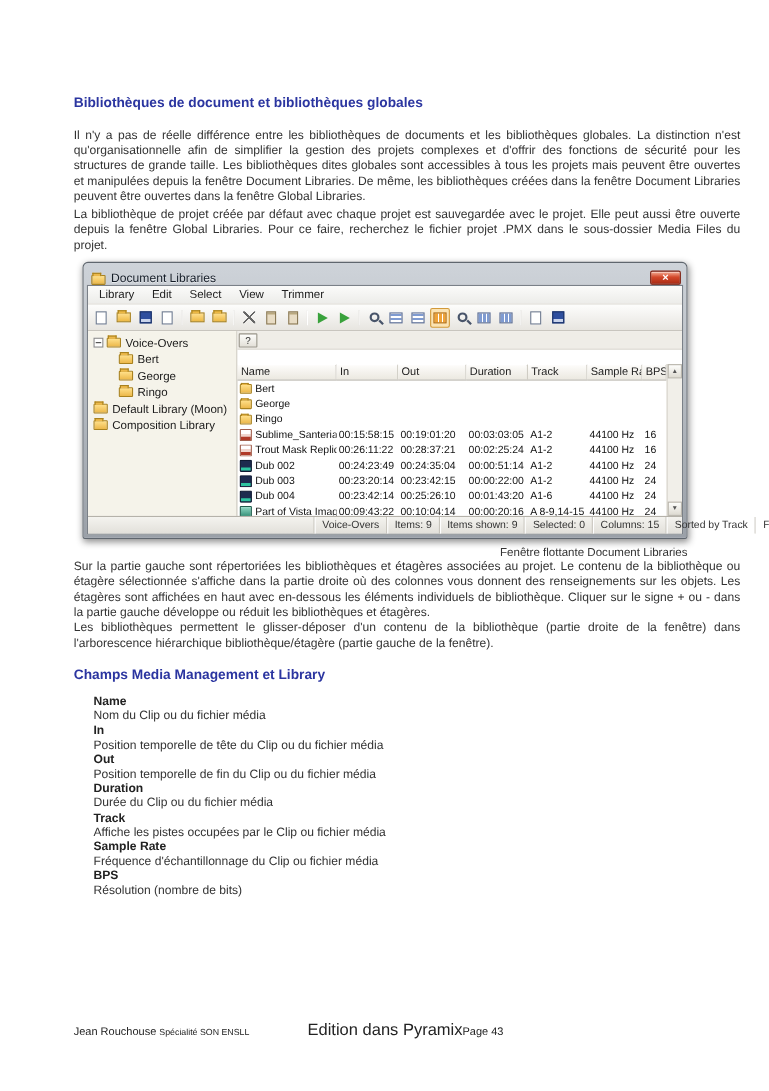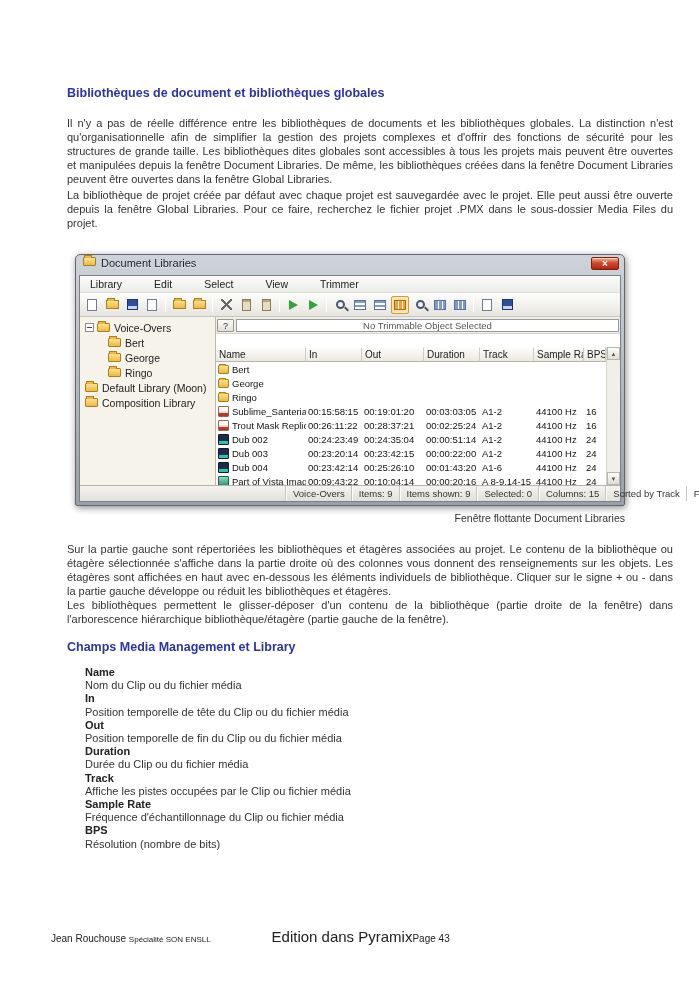--- a/index.html
+++ b/index.html
@@ -6,45 +6,45 @@
   html,body { background:#ffffff; }
   .page {
     position:relative; width:699px; height:992px; background:#fff;
     font-family:"Liberation Sans", sans-serif; color:#2e2e2e; overflow:hidden;
   }
   .content { padding:86px 26px 0 67px; }
   h1.sec { font-size:12.5px; font-weight:bold; color:#2b35a0; margin-bottom:16px; }
   h2.sec { font-size:12.5px; font-weight:bold; color:#2b35a0; margin-top:14px; margin-bottom:12px; }
   p.body { font-size:11px; line-height:14px; text-align:justify; color:#333; }
   p.mb1 { margin-bottom:2px; }
-  p.mb2 { margin-bottom:24px; }
+  p.mb2 { margin-bottom:8px; }
   p.tight { margin-bottom:0; }
 
   
   .shotwrap { margin-left:8px; width:550px; }
   .win {
     width:550px; height:252px; display:flex; flex-direction:column;
     border:1px solid #5f666e; border-radius:5px 5px 2px 2px;
     background:linear-gradient(#ced3d9,#9aa0a8);
     padding:2px 3px 3px 3px;
     box-shadow:1px 2px 7px rgba(0,0,0,.45);
     font-family:"Liberation Sans", sans-serif;
   }
-  .titlebar { height:18px; flex:none; display:flex; align-items:flex-start; padding:0 2px 0 4px; }
+  .titlebar { height:18px; flex:none; display:flex; align-items:flex-end; padding:0 2px 0 4px; }
   .t-icon { width:13px; height:9px; background:linear-gradient(#ffe08a,#ecb84a); border:1px solid #a9821f; border-radius:1px; position:relative; flex:none; }
   .t-icon::before { content:""; position:absolute; top:-3px; left:0; width:6px; height:2px; background:#ecb84a; border:1px solid #a9821f; border-bottom:none; }
   .t-text { font-size:11px; color:#141c27; margin-left:5px; text-shadow:0 1px 0 rgba(255,255,255,.55); }
   .closebtn {
     margin-left:auto; width:28px; height:13px; border:1px solid #7e1d0e; border-radius:2px;
     background:linear-gradient(#f6b29a,#d3482a 45%,#a92b15);
     color:#fff; font-size:10px; line-height:11px; text-align:center; font-weight:bold;
     box-shadow:inset 0 1px 0 rgba(255,255,255,.5);
   }
   .client { flex:1; min-height:0; display:flex; flex-direction:column; background:#f0eeea; border:1px solid #7a8088; }
-  .menubar { height:17px; flex:none; display:flex; align-items:center; gap:20px; padding-left:4px; background:linear-gradient(#fbfbfa,#ececе9); background:linear-gradient(#fbfbfa,#ecece9); font-size:10.5px; color:#222; border-bottom:1px solid #e0ded9; }
+  .menubar { height:17px; flex:none; display:flex; align-items:center; gap:4px; padding-left:4px; background:linear-gradient(#fbfbfa,#ececе9); background:linear-gradient(#fbfbfa,#ecece9); font-size:10.5px; color:#222; border-bottom:1px solid #e0ded9; }
   .menubar span { padding:1px 6px; }
   .toolbar { height:24px; flex:none; display:flex; align-items:center; gap:2px; padding:0 3px; background:linear-gradient(#fdfdfc,#e7e5e0); border-bottom:1px solid #c8c5be; }
   .tbi { width:18px; height:18px; display:flex; align-items:center; justify-content:center; border-radius:2px; flex:none; }
   .tbi.pressed { background:#fbe3b3; border:1px solid #d29a3a; }
   .tsep { width:1px; height:14px; background:#c9c6bf; border-right:1px solid #fff; margin:0 2px; flex:none; }
   .i-page { width:10px; height:12px; background:#fff; border:1px solid #6e7b90; }
   .i-folder { width:13px; height:9px; background:linear-gradient(#ffdf8e,#edb945); border:1px solid #a9821f; position:relative; }
   .i-folder::before { content:""; position:absolute; top:-3px; left:0; width:6px; height:2px; background:#edb945; border:1px solid #a9821f; border-bottom:none; }
   .i-save { width:11px; height:11px; background:#2f4f9e; border:1px solid #1d3468; box-shadow:inset 0 -3px 0 #c9d4ec; }
   .i-clip { width:9px; height:12px; background:#e8dcc4; border:1px solid #8a7a57; box-shadow:inset 0 2px 0 #b9a87e; }
@@ -88,27 +88,27 @@
   .ri.clip-red { height:11px; background:linear-gradient(#fff 40%,#f0d5cd 40%); border:1px solid #a2604e; box-shadow:inset 0 -3px 0 #b03a28; }
   .ri.clip-dark { height:11px; background:#1d2b4f; border:1px solid #0f1a33; box-shadow:inset 0 -3px 0 #2ec4a0; }
   .ri.clip-teal { height:11px; background:linear-gradient(#8fd8c4,#2e8b72); border:1px solid #1f5d4c; }
   .vscroll { width:14px; flex:none; background:#f1efe9; border-left:1px solid #d6d3cb; display:flex; flex-direction:column; justify-content:space-between; }
   .sbtn { height:13px; background:linear-gradient(#fdfdfb,#dedbd2); border:1px solid #b9b6ad; font-size:6px; text-align:center; color:#555; line-height:12px; }
 
   .statusbar { height:16px; flex:none; display:flex; align-items:stretch; background:linear-gradient(#f4f3ef,#e2e0da); border-top:1px solid #b5b2aa; font-size:9.5px; color:#333; }
   .seg { border-right:1px solid #c6c3bb; border-left:1px solid #fff; padding:2px 6px; white-space:nowrap; }
   .seg.spacer { width:206px; flex:none; border-left:none; }
 
-  .caption { width:558px; text-align:right; font-size:10.5px; color:#333; margin-top:6px; margin-bottom:18px; }
+  .caption { width:558px; text-align:right; font-size:10.5px; color:#333; margin-top:6px; }
 
   .fields { margin-left:18px; margin-top:2px; }
   .field .term { font-size:11px; font-weight:bold; line-height:13.2px; color:#222; }
   .field .desc { font-size:11px; line-height:13.2px; color:#333; }
 
-  .footer { position:absolute; left:51px; right:66px; top:928px; display:flex; align-items:baseline; font-size:10px; color:#222; }
+  .footer { position:absolute; left:67px; right:66px; top:928px; display:flex; align-items:baseline; font-size:10px; color:#222; }
   .f-left { flex:1; }
   .f-left .small { font-size:8px; }
   .f-center { flex:none; font-size:15px; }
   .f-right { flex:1; text-align:left; }
 </style>
 </head>
 <body>
 
 <div class="page">
   <div class="content">
@@ -231,21 +231,20 @@
               </div>
               <div class="trow ind0">
                 <span class="fold"></span>
                 <span>Composition Library</span>
               </div>
             </div>
 
             <div class="list">
               <div class="trimbar">
                 <span class="helpbtn">?</span>
-                <span class="trimfield">No Trimmable Object Selected</span>
               </div>
               <div class="gap"></div>
               <div class="listbody">
                 <div class="listcols">
                   <div class="hrow">
                     <span class="hcell">Name</span>
                     <span class="hcell">In</span>
                     <span class="hcell">Out</span>
                     <span class="hcell">Duration</span>
                     <span class="hcell">Track</span>

